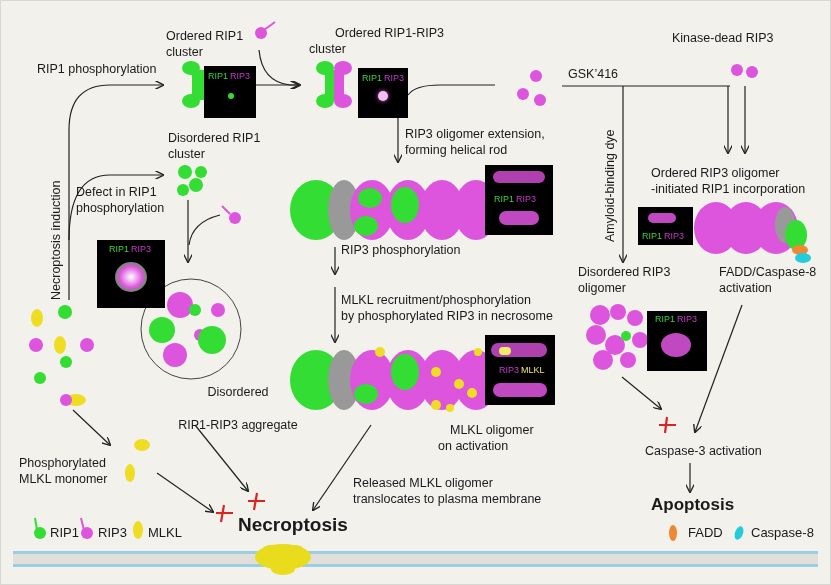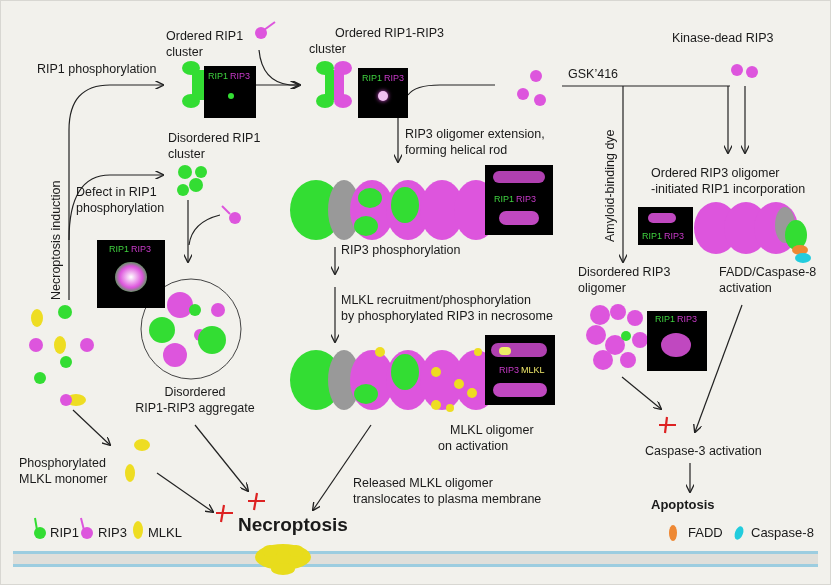--- a/index.html
+++ b/index.html
@@ -1,20 +1,20 @@
 <!DOCTYPE html>
 <html><head>
 <meta charset="utf-8">
 <style>
   html, body { margin:0; padding:0; }
   body { width:831px; height:585px; background:#f2f1ec; position:relative; overflow:hidden;
          font-family:"Liberation Sans", sans-serif; color:#1a1a1a; }
   .frame { position:absolute; left:0; top:0; width:829px; height:583px; border:1px solid #d8d7d2; }
   .lbl { position:absolute; font-size:12.5px; line-height:15px; white-space:nowrap; }
-  .c { text-align:center; }
+  .c { text-align:center;margin-left:43px; }
   .big { font-weight:bold; font-size:19px; line-height:22px; }
   .vert { position:absolute; transform:rotate(-90deg); transform-origin:left top; font-size:12.5px; white-space:nowrap; }
   .micro { position:absolute; background:#000; overflow:hidden; }
   .micro .mlbl { position:absolute; font-size:9px; white-space:nowrap; }
   .g { color:#3fd13f; } .m { color:#c83ac8; } .y { color:#f0e86a; }
   svg.ov { position:absolute; left:0; top:0; }
   .legend-item { position:absolute; font-size:13px; white-space:nowrap; }
 </style>
 </head>
 <body>
@@ -285,28 +285,28 @@
 <div class="lbl" style="left:651px;top:182px;">-initiated RIP1 incorporation</div>
 <div class="vert" style="left:603px;top:242px;">Amyloid-binding dye</div>
 <div class="lbl" style="left:341px;top:243px;">RIP3 phosphorylation</div>
 <div class="lbl" style="left:341px;top:293px;">MLKL recruitment/phosphorylation</div>
 <div class="lbl" style="left:341px;top:309px;">by phosphorylated RIP3 in necrosome</div>
 <div class="lbl" style="left:578px;top:265px;">Disordered RIP3</div>
 <div class="lbl" style="left:578px;top:281px;">oligomer</div>
 <div class="lbl" style="left:719px;top:265px;">FADD/Caspase-8</div>
 <div class="lbl" style="left:719px;top:281px;">activation</div>
 <div class="lbl c" style="left:130px;top:385px;width:130px;">Disordered</div>
-<div class="lbl c" style="left:120px;top:401px;width:150px;">RIP1-RIP3 aggregate</div>
+<div class="lbl c" style="left:120px;top:418px;width:150px;">RIP1-RIP3 aggregate</div>
 <div class="lbl" style="left:438px;top:423px;margin-left:12px;">MLKL oligomer</div>
 <div class="lbl" style="left:438px;top:439px;">on activation</div>
 <div class="lbl" style="left:633px;top:444px;margin-left:12px;">Caspase-3 activation</div>
 <div class="lbl" style="left:19px;top:456px;">Phosphorylated</div>
 <div class="lbl" style="left:19px;top:472px;">MLKL monomer</div>
 <div class="lbl" style="left:353px;top:476px;text-align:right;">Released MLKL oligomer</div>
 <div class="lbl" style="left:353px;top:492px;">translocates to plasma membrane</div>
 <div class="lbl big" style="left:238px;top:514px;text-align:center;">Necroptosis</div>
-<div class="lbl big" style="left:651px;top:494px;font-size:13px;">Apoptosis</div>
+<div class="lbl big" style="left:651px;top:494px;font-size:17px;">Apoptosis</div>
 
 <div class="legend-item" style="left:50px;top:525px;">RIP1</div>
 <div class="legend-item" style="left:98px;top:525px;">RIP3</div>
 <div class="legend-item" style="left:148px;top:525px;">MLKL</div>
 <div class="legend-item" style="left:688px;top:525px;">FADD</div>
 <div class="legend-item" style="left:751px;top:525px;">Caspase-8</div>
 
 </body></html>

